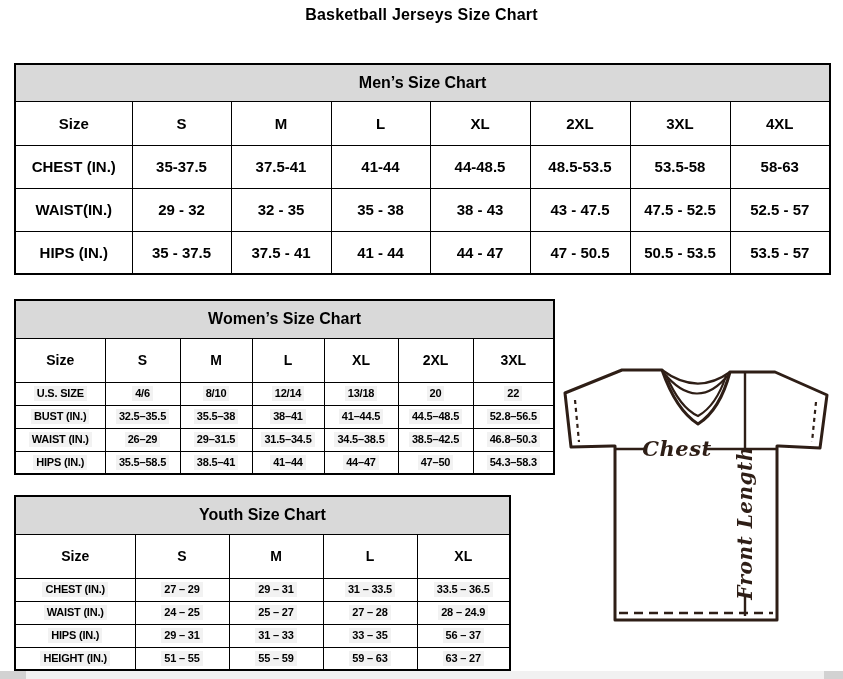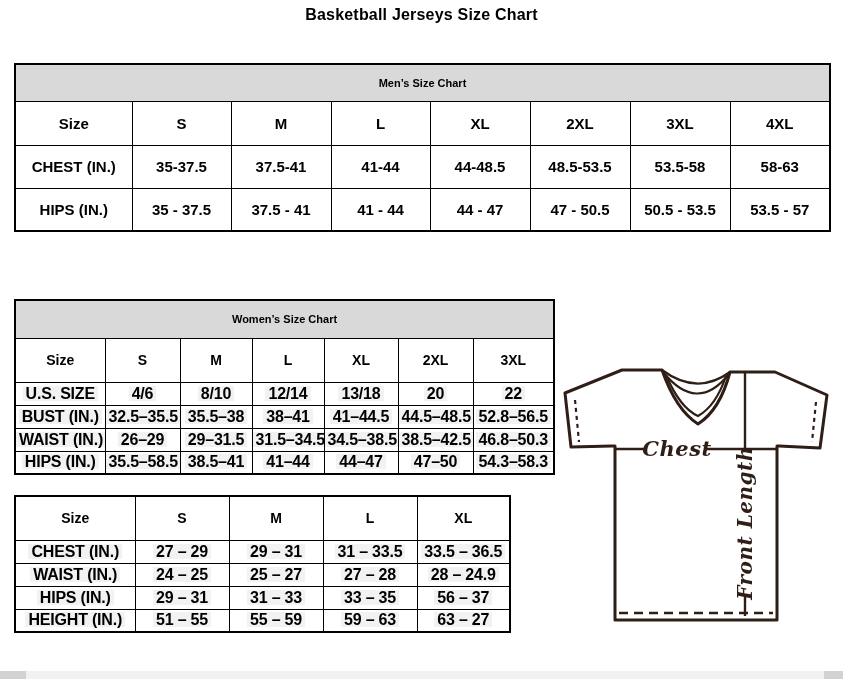--- a/index.html
+++ b/index.html
@@ -29,28 +29,28 @@
     border: 1px solid #000;
     text-align: center;
     vertical-align: middle;
     font-weight: bold;
     padding: 0;
     overflow: hidden;
     white-space: nowrap;
   }
   th.band {
     background: #d9d9d9;
-    font-size: 11px;
+    font-size: 16px;
   }
   .mens th.band   { height: 37px; }
   .small th.band  { height: 38px; }
   .mens tr.colhdr th  { height: 44px; font-size: 15px; }
   .small tr.colhdr th { height: 44px; font-size: 14px; }
   .mens tbody td  { height: 43px; font-size: 15px; }
-  .small tbody td { height: 23px; font-size: 16px; letter-spacing: -0.2px; }
+  .small tbody td { height: 23px; font-size: 11px; letter-spacing: -0.2px; }
   .small .hl {
     background: #f2f2f2;
     padding: 0 3px;
     display: inline-block;
     line-height: 15px;
   }
   #mens-table   { left: 14px; top: 63px;  width: 815px; }
   #womens-table { left: 14px; top: 299px; width: 539px; }
   #youth-table  { left: 14px; top: 495px; width: 495px; }
   #jersey-diagram { position: absolute; left: 558px; top: 362px; }
@@ -108,20 +108,30 @@
   <tbody>
     <tr>
       <td>CHEST (IN.)</td>
       <td>35-37.5</td>
       <td>37.5-41</td>
       <td>41-44</td>
       <td>44-48.5</td>
       <td>48.5-53.5</td>
       <td>53.5-58</td>
       <td>58-63</td>
+    </tr>
+    <tr>
+      <td>WAIST(IN.)</td>
+      <td>29 - 32</td>
+      <td>32 - 35</td>
+      <td>35 - 38</td>
+      <td>38 - 43</td>
+      <td>43 - 47.5</td>
+      <td>47.5 - 52.5</td>
+      <td>52.5 - 57</td>
     </tr>
     <tr>
       <td>HIPS (IN.)</td>
       <td>35 - 37.5</td>
       <td>37.5 - 41</td>
       <td>41 - 44</td>
       <td>44 - 47</td>
       <td>47 - 50.5</td>
       <td>50.5 - 53.5</td>
       <td>53.5 - 57</td>
@@ -195,20 +205,23 @@
 
 <table id="youth-table" class="size-table small">
   <colgroup>
     <col style="width:120px">
       <col style="width:94px">
       <col style="width:94px">
       <col style="width:94px">
       <col style="width:93px">
   </colgroup>
   <thead>
+    <tr>
+      <th class="band" colspan="5">Youth Size Chart</th>
+    </tr>
     <tr class="colhdr">
       <th>Size</th>
       <th>S</th>
       <th>M</th>
       <th>L</th>
       <th>XL</th>
     </tr>
   </thead>
   <tbody>
     <tr>

